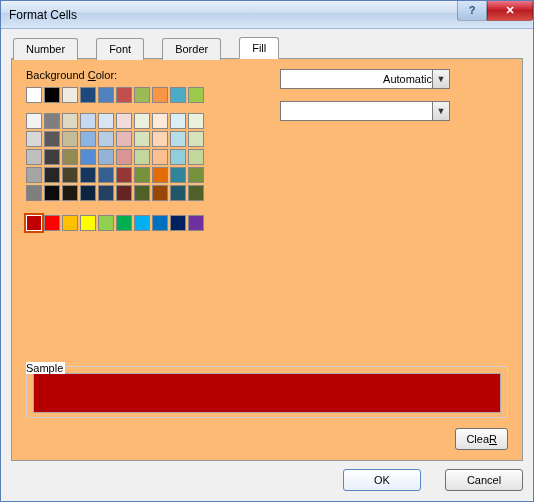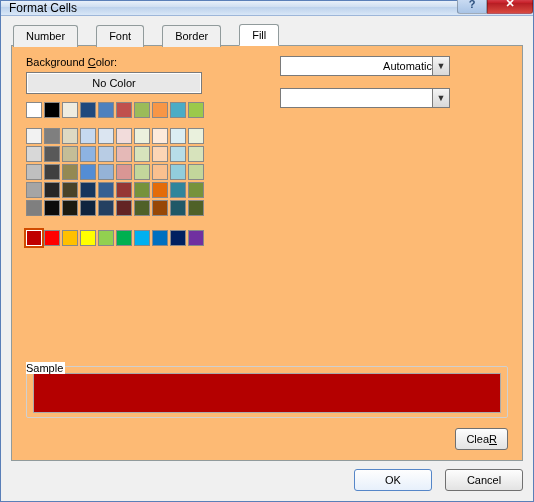--- a/index.html
+++ b/index.html
@@ -12,21 +12,21 @@
     background: #f0f0f0;
   }
   .window {
     width: 534px; height: 502px;
     background: #f0f0f0;
     border: 1px solid #5a7fb8;
     display: flex;
     flex-direction: column;
   }
   .titlebar {
-    height: 15px;
+    height: 28px;
     background: linear-gradient(to bottom, #e8f0fa 0%, #cdddf0 45%, #bdd2ec 46%, #d9e7f7 100%);
     display: flex;
     align-items: center;
     padding-left: 8px;
     color: #000;
     border-bottom: 1px solid #9db6d9;
   }
   .titlebar .title { flex: 1; font-size: 12px; }
   .titlebar .winbtn {
     width: 40px; height: 20px;
@@ -174,21 +174,21 @@
     width:100%; height:40px;
     border:1px solid #aaa;
     background:#b40000;
   }
   .clear-row {
     display:flex; justify-content:flex-end;
     margin-top:10px;
   }
   .footer {
     display:flex; justify-content:flex-end;
-    gap:13px;
+    gap:24px;
     padding: 8px 0 0 0;
   }
   .footer .btn.ok {
     background: linear-gradient(to bottom,#fefefe,#e7f0fb);
     border-color:#5586c8;
     width:78px;
   }
   .footer .btn { width:78px; }
 </style>
 </head>
@@ -209,23 +209,20 @@
           <div class="tab">Font</div>
           <div class="tab">Border</div>
           <div class="tab active">Fill</div>
         </div>
 
       <div class="tab-panel">
         <div class="columns">
           <div class="col-left">
             <div class="label-u">
               <span>Background </span><span class="u">C</span><span>olor:</span>
-            </div>
-            <div class="nocolor-btn">
-              <span>No Color</span>
             </div>
             <div class="swatch-grid" id="grid-row1">
                 <div class="sw" style="background: rgb(255, 255, 255);"></div>
                 <div class="sw" style="background: rgb(0, 0, 0);"></div>
                 <div class="sw" style="background: rgb(238, 236, 225);"></div>
                 <div class="sw" style="background: rgb(31, 73, 125);"></div>
                 <div class="sw" style="background: rgb(79, 129, 189);"></div>
                 <div class="sw" style="background: rgb(192, 80, 77);"></div>
                 <div class="sw" style="background: rgb(155, 187, 89);"></div>
                 <div class="sw" style="background: rgb(247, 150, 70);"></div>

